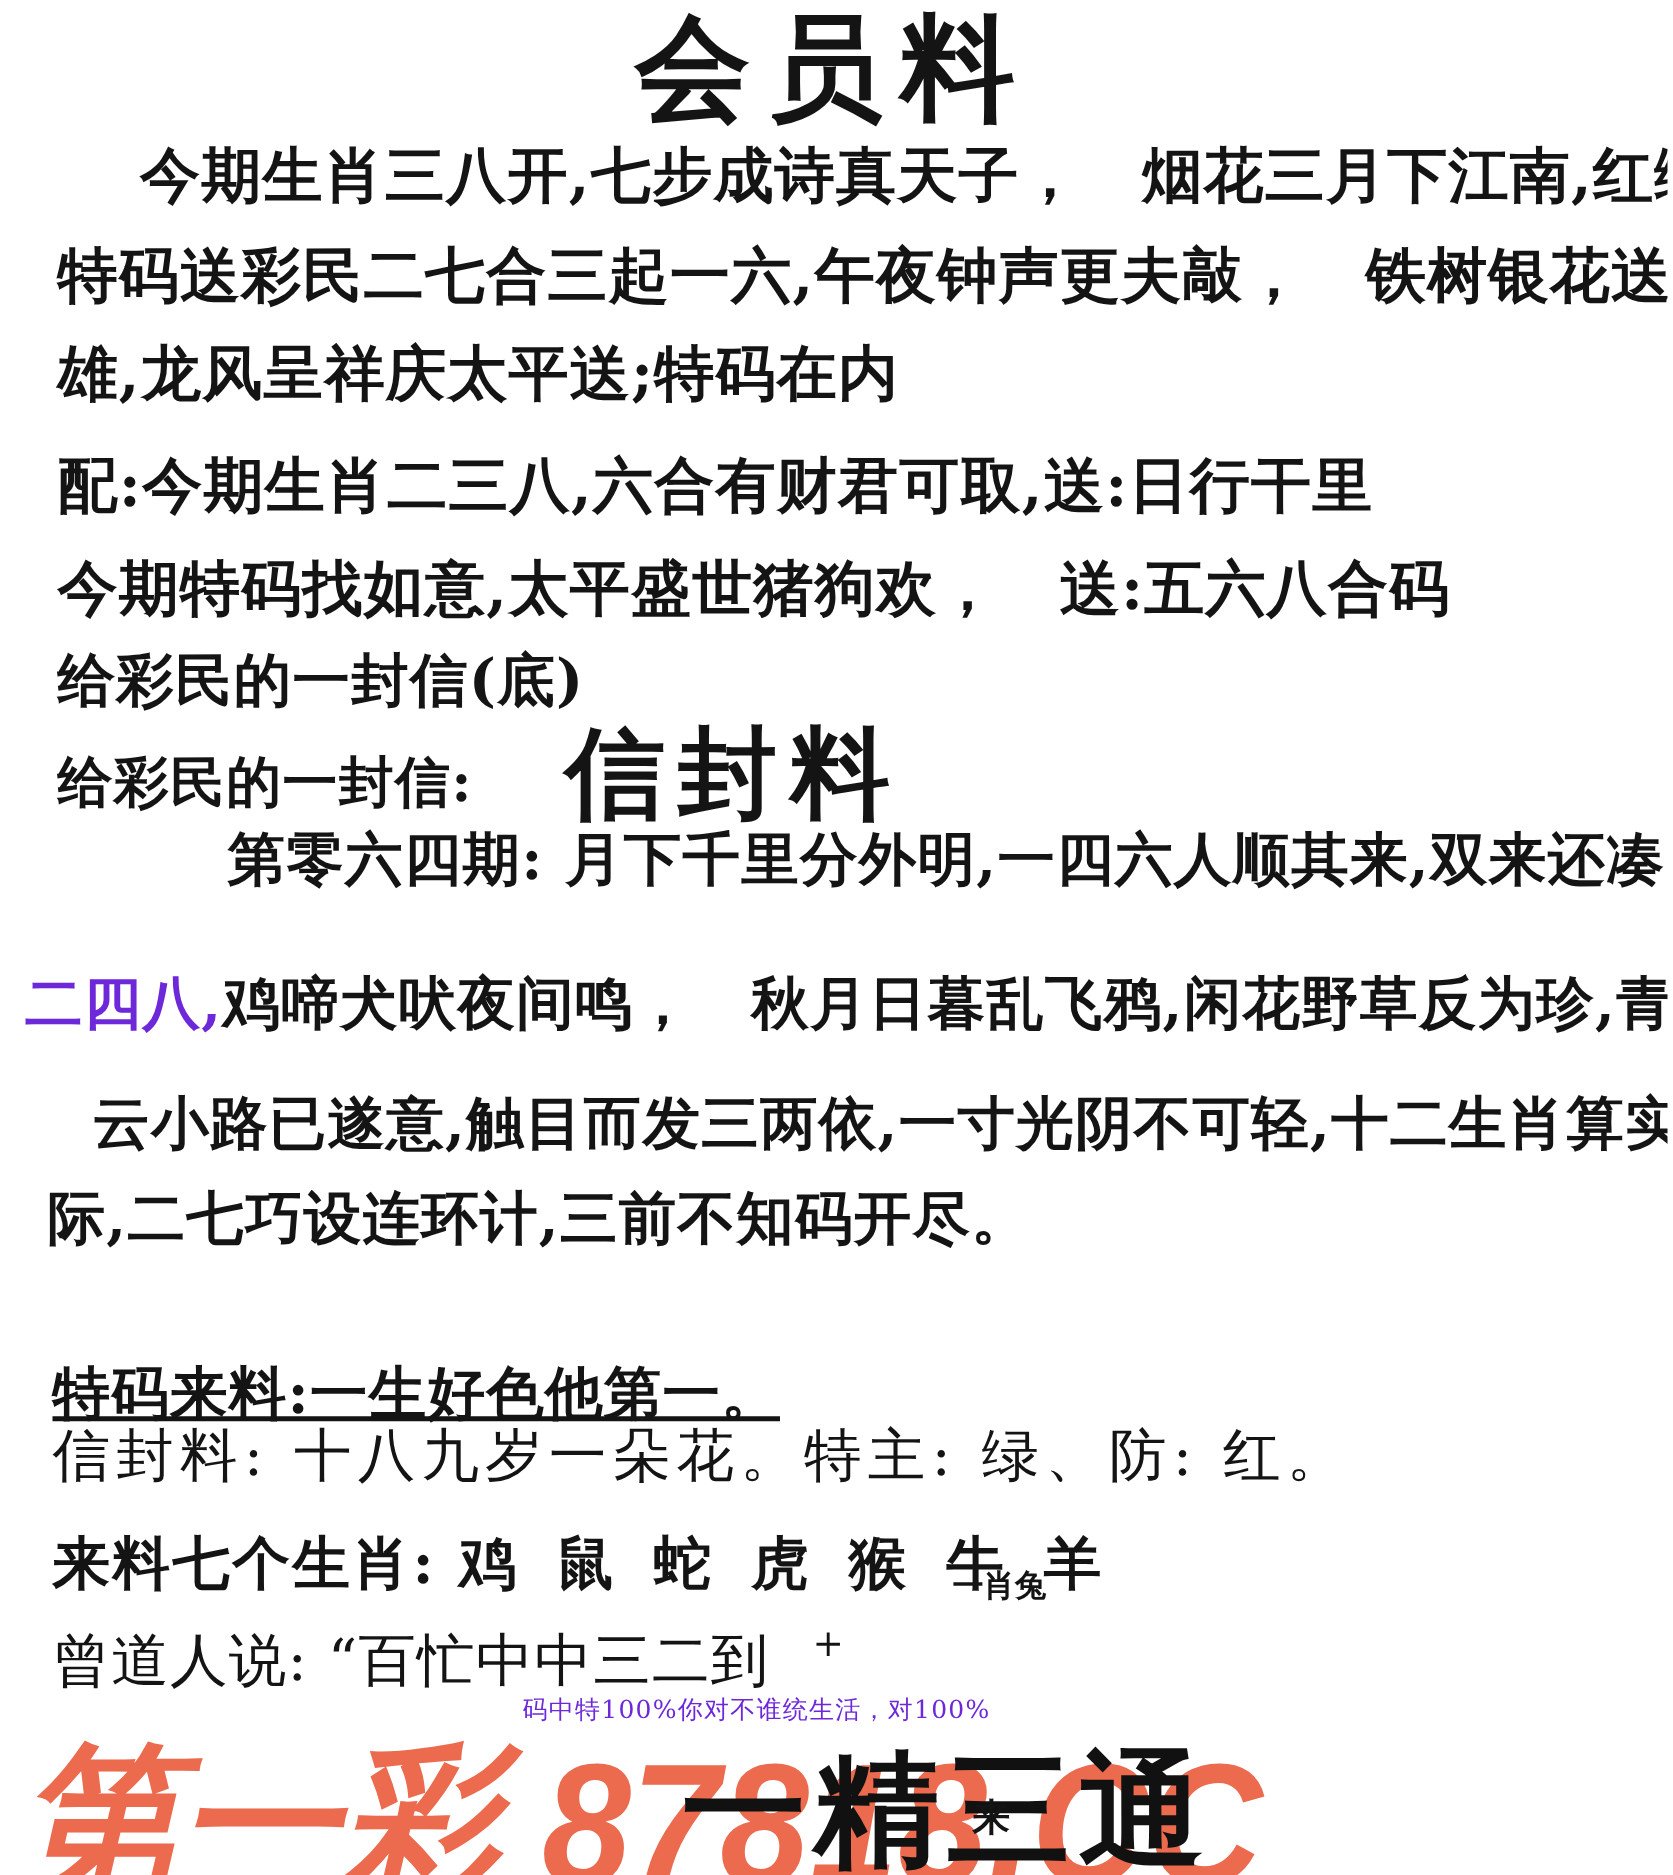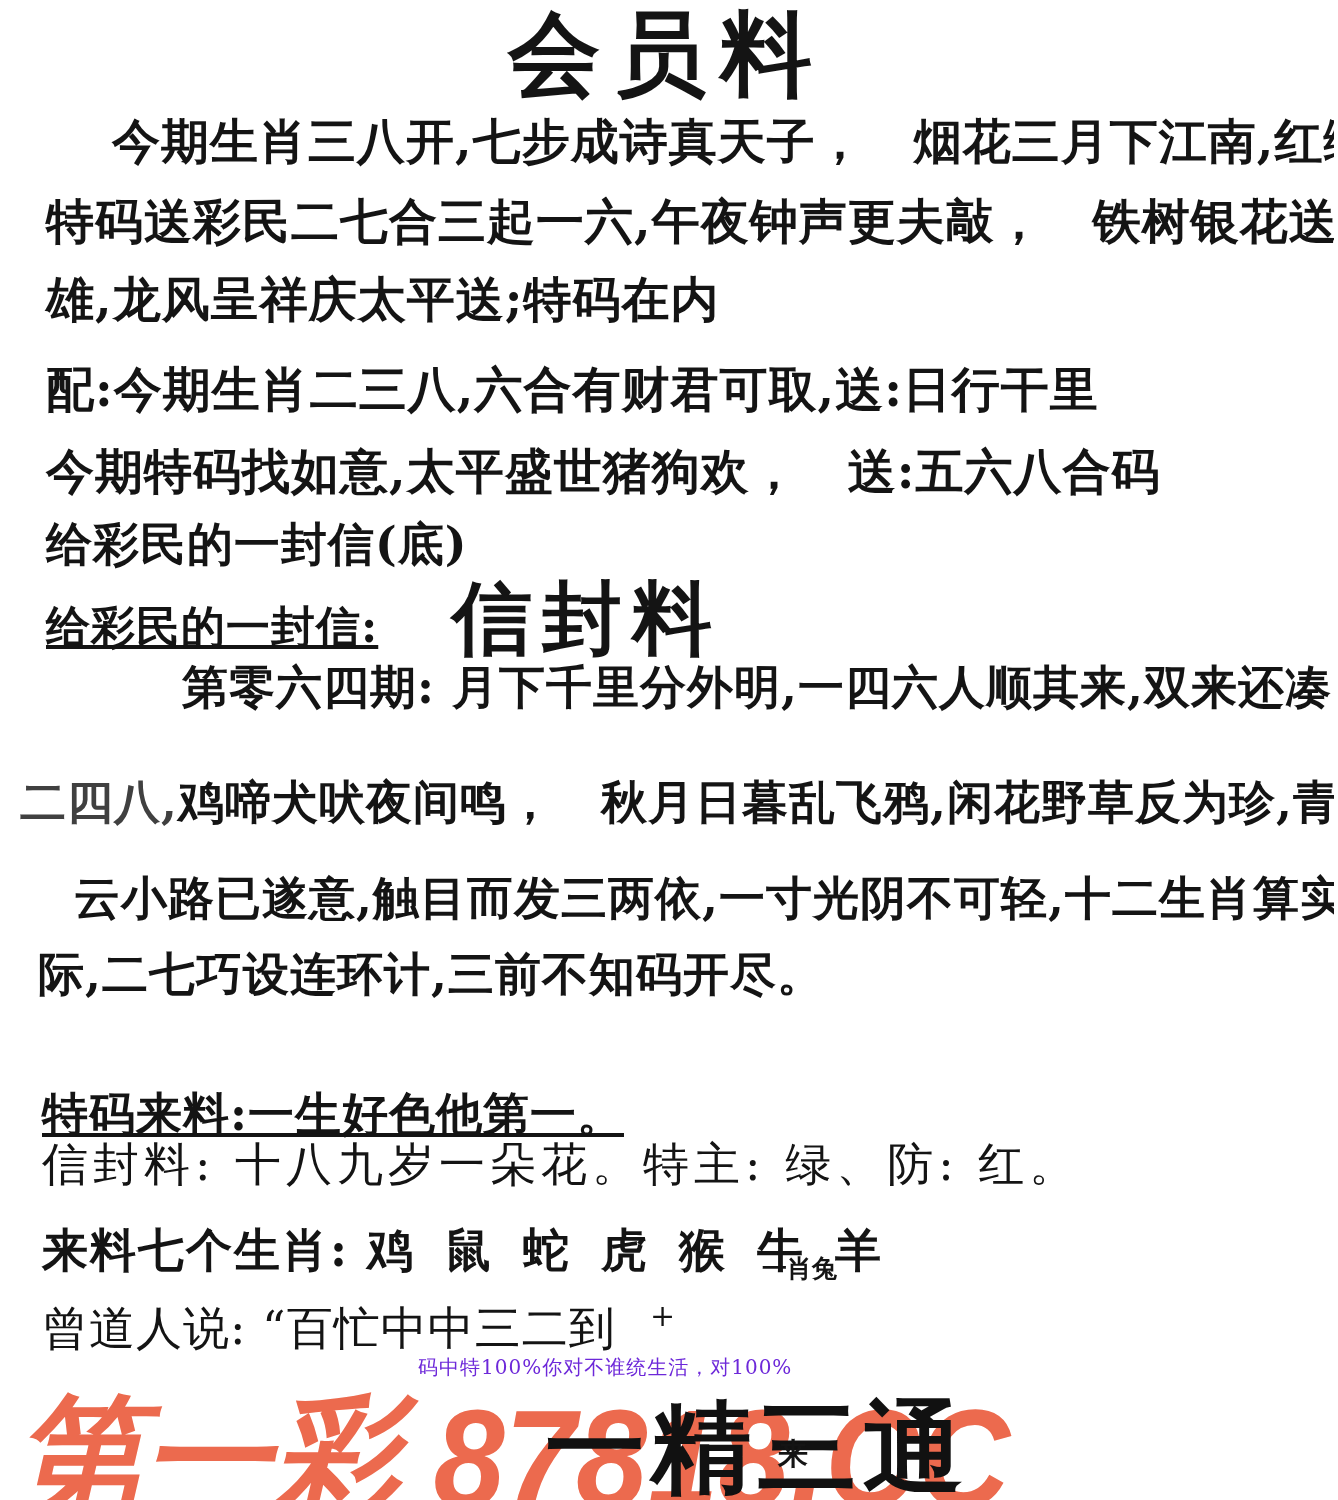--- a/index.html
+++ b/index.html
@@ -25,21 +25,21 @@
     font-weight:700;
     letter-spacing:14px;
   }
   .member{font-size:48px;}
   .m1{left:112px;top:114px;}
   .m2{left:46px;top:194px;}
   .m3{left:46px;top:272px;}
   .m4{left:46px;top:362px;}
   .m5{left:46px;top:444px;}
   .m6{left:46px;top:518px;font-size:46px;}
-  .letter-intro{left:46px;top:602px;font-size:44px;text-decoration:underline;}
+  .letter-intro{left:46px;top:602px;font-size:44px;}
   .envelope-heading{
     left:452px;top:572px;
     font-size:80px;font-weight:700;letter-spacing:10px;
   }
   .env{font-size:46px;}
   .e1{left:182px;top:661px;}
   .e2{left:20px;top:776px;}
   .e3{left:38px;top:872px;margin-left:36px;}
   .e4{left:38px;top:948px;}
   .e5{left:42px;top:1088px;text-decoration:underline;}
@@ -95,21 +95,21 @@
   <div class="line member m4">配:今期生肖二三八,六合有财君可取,送:日行干里</div>
   <div class="line member m5">今期特码找如意,太平盛世猪狗欢，　送:五六八合码</div>
   <div class="line member m6">给彩民的一封信(底)</div>
 
   <div class="line letter-intro">给彩民的一封信:</div>
   <div class="line envelope-heading">信封料</div>
 
   <div class="line env e1">第零六四期: 月下千里分外明,一四六人顺其来,双来还凑</div>
 
   <div class="line env e2">
-    <span style="color: #404040;">二四八,</span><span>鸡啼犬吠夜间鸣，　秋月日暮乱飞鸦,闲花野草反为珍,青</span>
+    <span style="color: #6d28d9;">二四八,</span><span>鸡啼犬吠夜间鸣，　秋月日暮乱飞鸦,闲花野草反为珍,青</span>
   </div>
 
   <div class="line env e3">云小路已遂意,触目而发三两依,一寸光阴不可轻,十二生肖算实</div>
   <div class="line env e4">际,二七巧设连环计,三前不知码开尽。</div>
   <div class="line env e5">特码来料:一生好色他第一。</div>
   <div class="line env e6">信封料: 十八九岁一朵花。特主: 绿、防: 红。</div>
 
   <div class="line env e7">
     <span>来料七个生肖:</span>
     <span class="zodiac-list">鸡 鼠 蛇 虎 猴 牛 羊</span>

